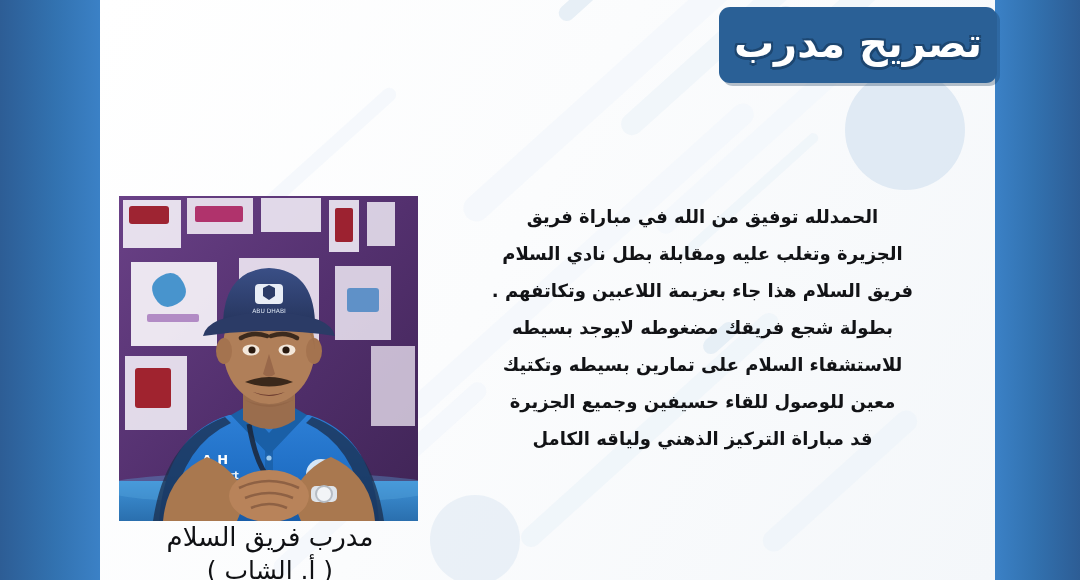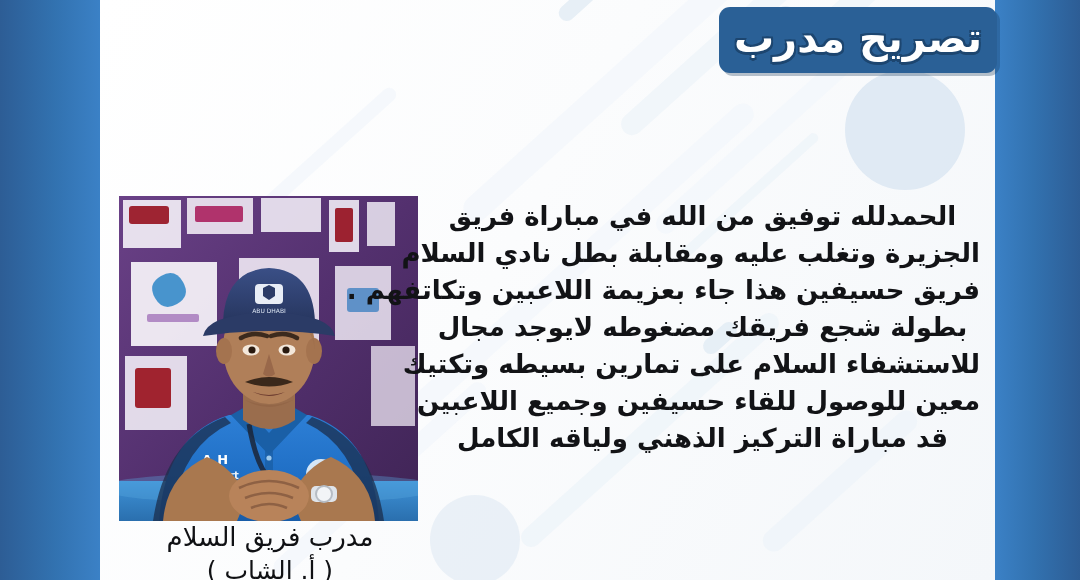--- a/index.html
+++ b/index.html
@@ -56,21 +56,21 @@
     width: 85px; height: 580px;
     background: linear-gradient(270deg, #2d5d95 0%, #3272b0 55%, #3b81c6 100%);
   }
 
   
   .title-banner {
     position: absolute;
     left: 719px;
     top: 7px;
     width: 278px;
-    height: 66px;
+    height: 76px;
     background: #2a6096;
     border-radius: 11px;
     box-shadow: 3px 3px 0 rgba(20,52,85,.30);
     display: flex;
     align-items: center;
     justify-content: center;
     z-index: 6;
   }
   .title-banner .title-text {
     color: #ffffff;
@@ -123,21 +123,21 @@
     position: absolute;
     left: 425px;
     top: 198px;
     width: 555px;
     text-align: center;
     direction: rtl;
     z-index: 5;
   }
   .statement .line {
     color: #121316;
-    font-size: 26px;
+    font-size: 18px;
     font-weight: bold;
     line-height: 37px;
     white-space: nowrap;
   }
 </style>
 </head>
 <body>
 
 <div class="canvas">
 
@@ -279,20 +279,20 @@
   </div>
 
   <div class="caption">
     <div class="cap-line">مدرب فريق السلام</div>
     <div class="cap-line second">( أ. الشاب )</div>
   </div>
 
   <div class="statement">
     <div class="line">الحمدلله توفيق من الله في مباراة فريق</div>
     <div class="line">الجزيرة وتغلب عليه ومقابلة بطل نادي السلام</div>
-    <div class="line">فريق حسيفين هذا جاء بعزيمة اللاعبين وتكاتفهم .</div>
-    <div class="line">بطولة شجع فريقك مضغوطه لايوجد مجال</div>
+    <div class="line">فريق السلام هذا جاء بعزيمة اللاعبين وتكاتفهم .</div>
+    <div class="line">بطولة شجع فريقك مضغوطه لايوجد بسيطه</div>
     <div class="line">للاستشفاء السلام على تمارين بسيطه وتكتيك</div>
-    <div class="line">معين للوصول للقاء حسيفين وجميع اللاعبين</div>
+    <div class="line">معين للوصول للقاء حسيفين وجميع الجزيرة</div>
     <div class="line">قد مباراة التركيز الذهني ولياقه الكامل</div>
   </div>
 
 </div>
 
 </body></html>

